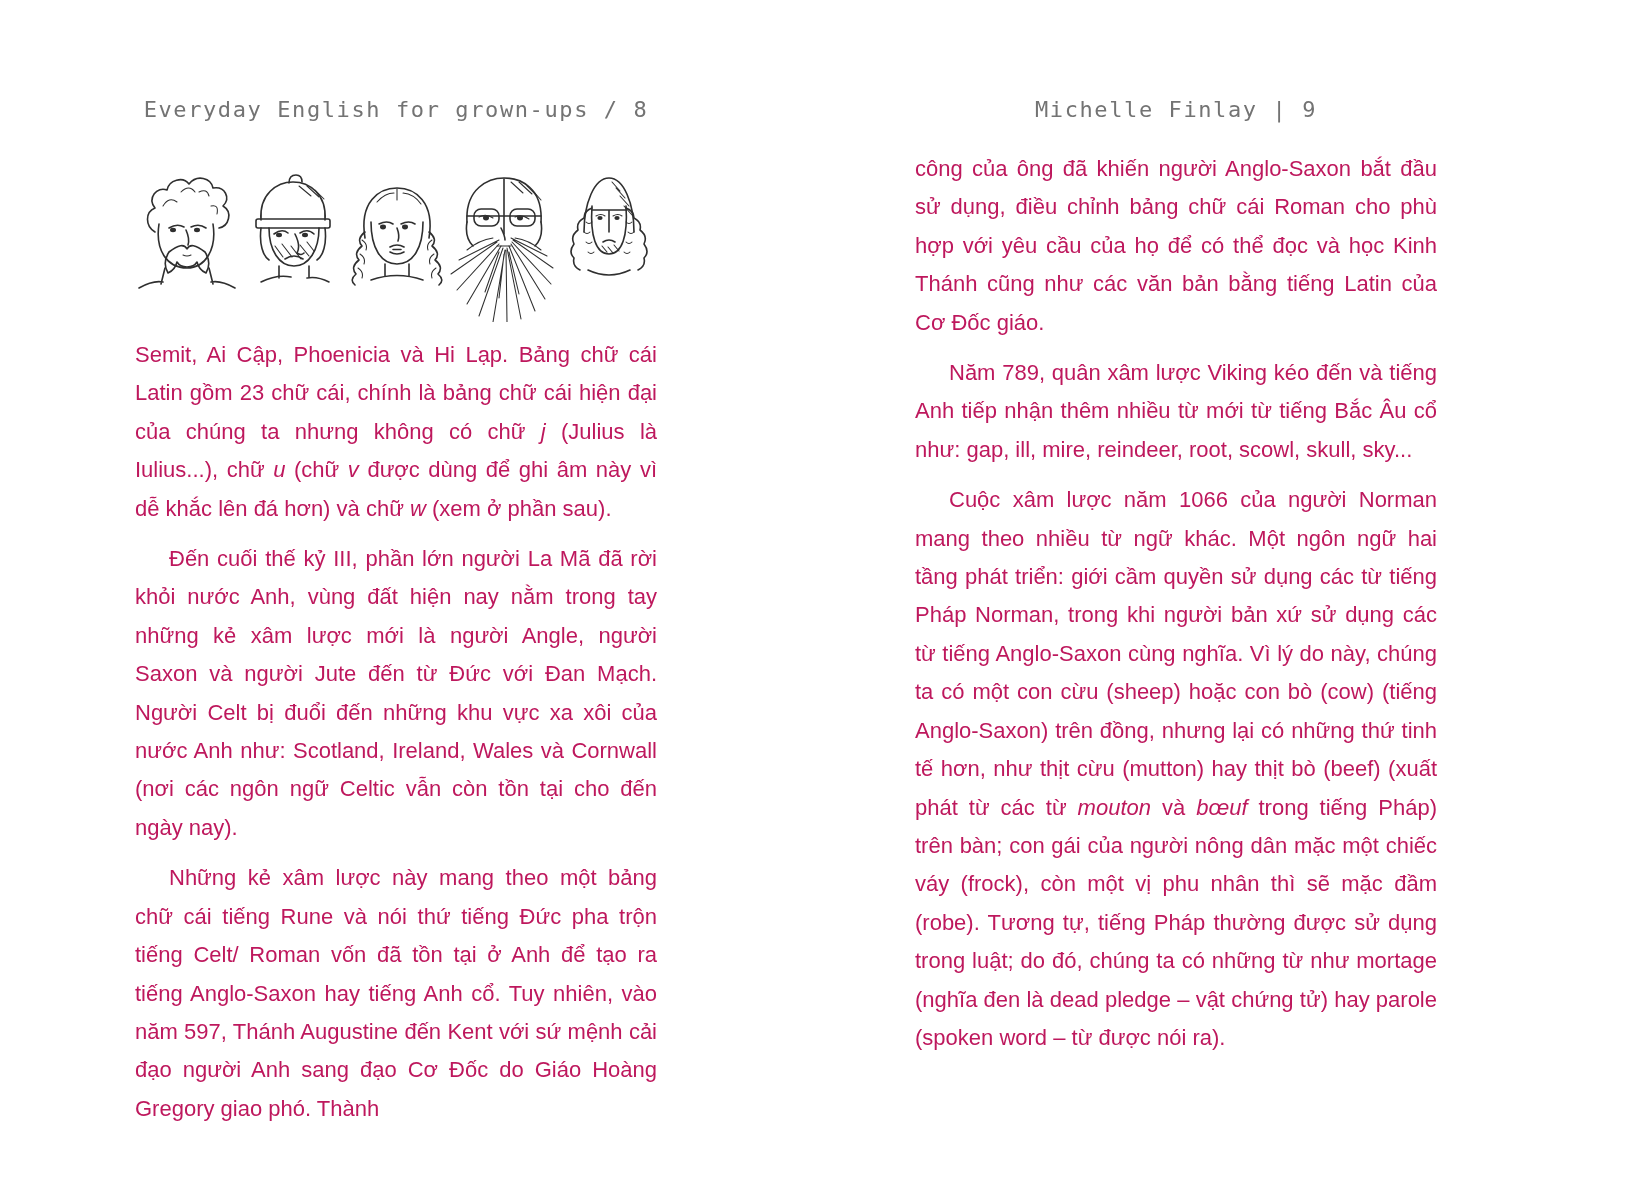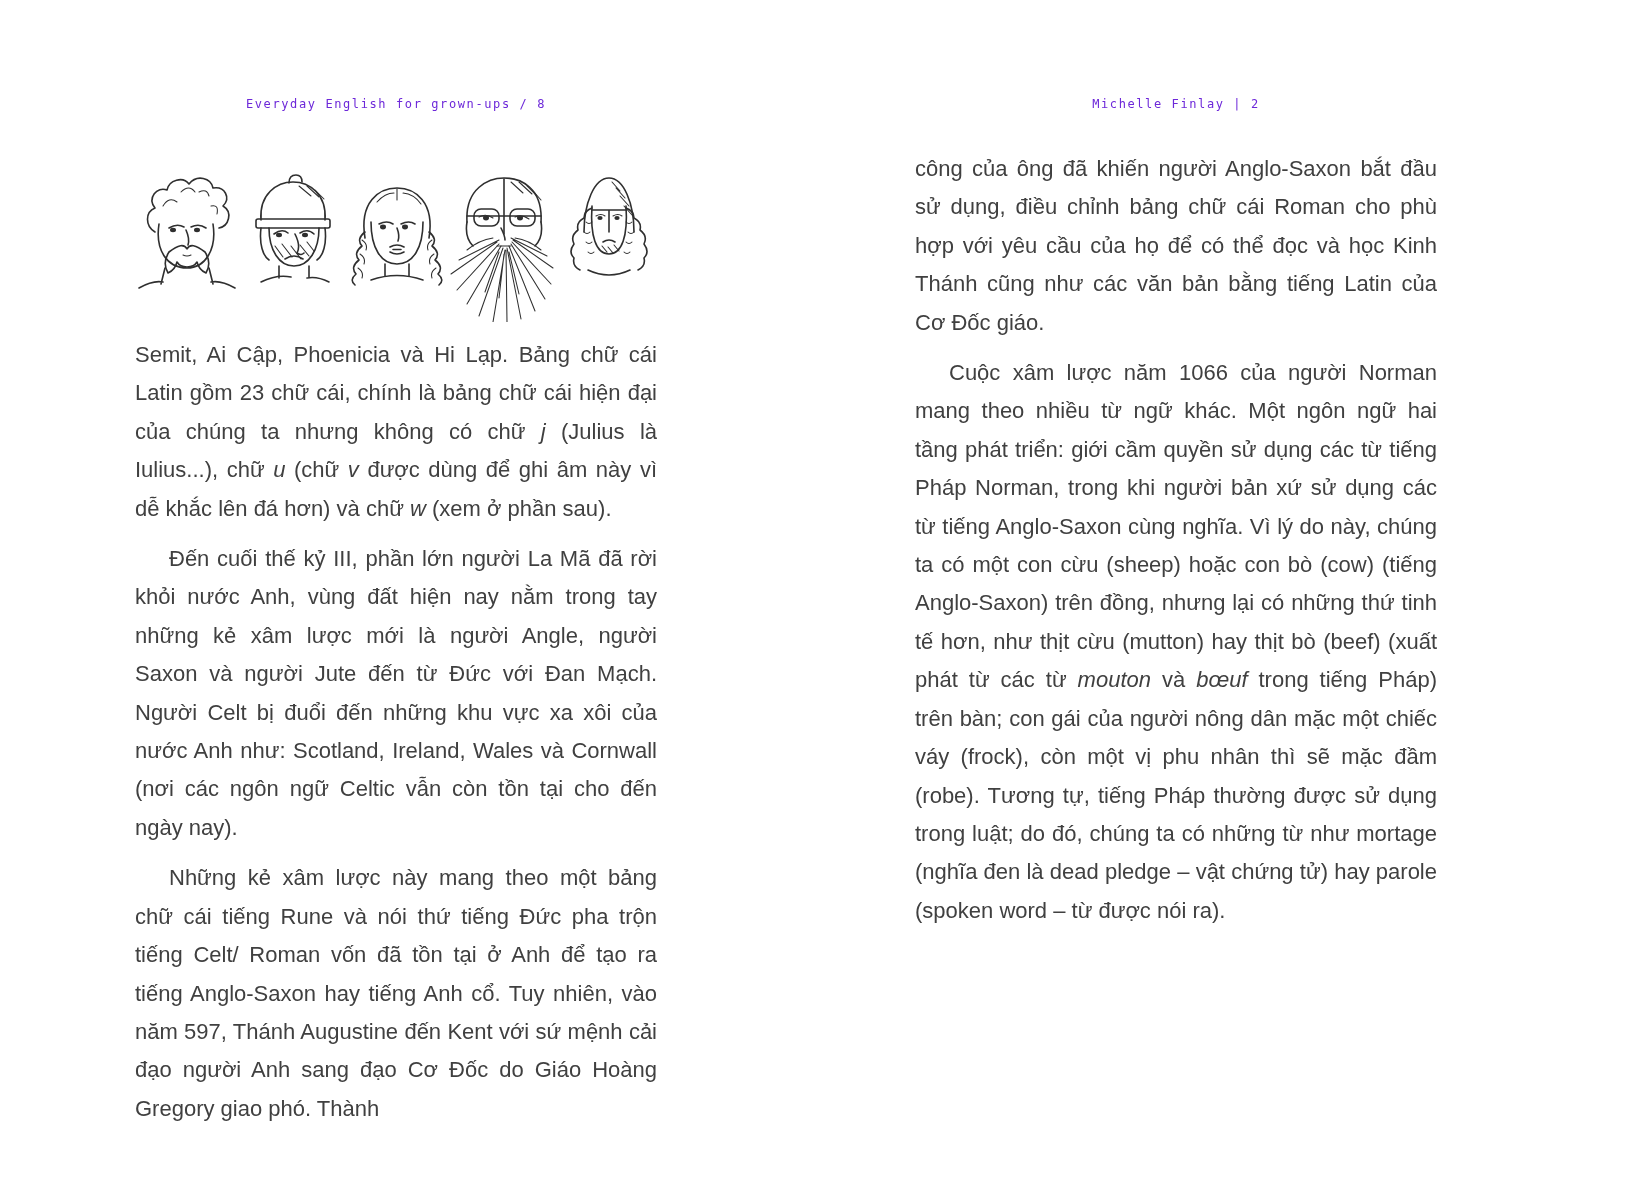--- a/index.html
+++ b/index.html
@@ -10,39 +10,39 @@
     overflow:hidden;
     font-family:"Liberation Sans",sans-serif;
   }
   .page{position:absolute;top:0;height:1200px;}
   .page--left{left:135px;width:522px;}
   .page--right{left:915px;width:522px;}
   .running-head{
     position:absolute;top:97px;left:0;width:100%;
     text-align:center;
     font-family:"DejaVu Sans Mono",monospace;
-    font-size:12px;
+    font-size:22px;
     letter-spacing:1.6px;
-    color:#6d28d9;
+    color:#737373;
   }
   .illustration{
     position:absolute;top:164px;left:-2px;
     width:528px;height:158px;
   }
   .illustration path, .illustration rect, .illustration line{
     fill:none;stroke:#2f2f2f;stroke-width:1.6;
     stroke-linecap:round;stroke-linejoin:round;
   }
   .illustration .pupil{fill:#2f2f2f;stroke:none;}
   .illustration .thin{stroke-width:1.05;}
   .body-text{
     position:absolute;left:0;width:100%;
     font-size:22px;
     line-height:38.4px;
-    color:#404040;
+    color:#be185d;
     text-align:justify;
   }
   .page--left .body-text{top:336px;}
   .page--right .body-text{top:150px;}
   .body-text p{margin:0;}
   .body-text p + p{margin-top:12px;}
   .body-text p.indent{text-indent:34px;}
   .body-text i{font-style:italic;}
 </style>
 </head>
@@ -139,23 +139,24 @@
       <p><span>Semit, Ai Cập, Phoenicia và Hi Lạp. Bảng chữ cái Latin gồm 23 chữ cái, chính là bảng chữ cái hiện đại của chúng ta nhưng không có chữ </span><i>j</i><span> (Julius là Iulius...), chữ </span><i>u</i><span> (chữ </span><i>v</i><span> được dùng để ghi âm này vì dễ khắc lên đá hơn) và chữ </span><i>w</i><span> (xem ở phần sau).</span></p>
 
       <p class="indent"><span>Đến cuối thế kỷ III, phần lớn người La Mã đã rời khỏi nước Anh, vùng đất hiện nay nằm trong tay những kẻ xâm lược mới là người Angle, người Saxon và người Jute đến từ Đức với Đan Mạch. Người Celt bị đuổi đến những khu vực xa xôi của nước Anh như: Scotland, Ireland, Wales và Cornwall (nơi các ngôn ngữ Celtic vẫn còn tồn tại cho đến ngày nay).</span></p>
 
       <p class="indent"><span>Những kẻ xâm lược này mang theo một bảng chữ cái tiếng Rune và nói thứ tiếng Đức pha trộn tiếng Celt/ Roman vốn đã tồn tại ở Anh để tạo ra tiếng Anglo-Saxon hay tiếng Anh cổ. Tuy nhiên, vào năm 597, Thánh Augustine đến Kent với sứ mệnh cải đạo người Anh sang đạo Cơ Đốc do Giáo Hoàng Gregory giao phó. Thành</span></p>
     </div>
   </div>
 
   <div class="page page--right">
 
-    <div class="running-head">Michelle Finlay | 2</div>
+    <div class="running-head">Michelle Finlay | 9</div>
 
     <div class="body-text">
       <p><span>công của ông đã khiến người Anglo-Saxon bắt đầu sử dụng, điều chỉnh bảng chữ cái Roman cho phù hợp với yêu cầu của họ để có thể đọc và học Kinh Thánh cũng như các văn bản bằng tiếng Latin của Cơ Đốc giáo.</span></p>
 
+      <p class="indent"><span>Năm 789, quân xâm lược Viking kéo đến và tiếng Anh tiếp nhận thêm nhiều từ mới từ tiếng Bắc Âu cổ như: gap, ill, mire, reindeer, root, scowl, skull, sky...</span></p>
 
       <p class="indent"><span>Cuộc xâm lược năm 1066 của người Norman mang theo nhiều từ ngữ khác. Một ngôn ngữ hai tầng phát triển: giới cầm quyền sử dụng các từ tiếng Pháp Norman, trong khi người bản xứ sử dụng các từ tiếng Anglo-Saxon cùng nghĩa. Vì lý do này, chúng ta có một con cừu (sheep) hoặc con bò (cow) (tiếng Anglo-Saxon) trên đồng, nhưng lại có những thứ tinh tế hơn, như thịt cừu (mutton) hay thịt bò (beef) (xuất phát từ các từ </span><i>mouton</i><span> và </span><i>bœuf</i><span> trong tiếng Pháp) trên bàn; con gái của người nông dân mặc một chiếc váy (frock), còn một vị phu nhân thì sẽ mặc đầm (robe). Tương tự, tiếng Pháp thường được sử dụng trong luật; do đó, chúng ta có những từ như mortage (nghĩa đen là dead pledge – vật chứng tử) hay parole (spoken word – từ được nói ra).</span></p>
     </div>
   </div>
 
 </div>
 
 </body></html>

